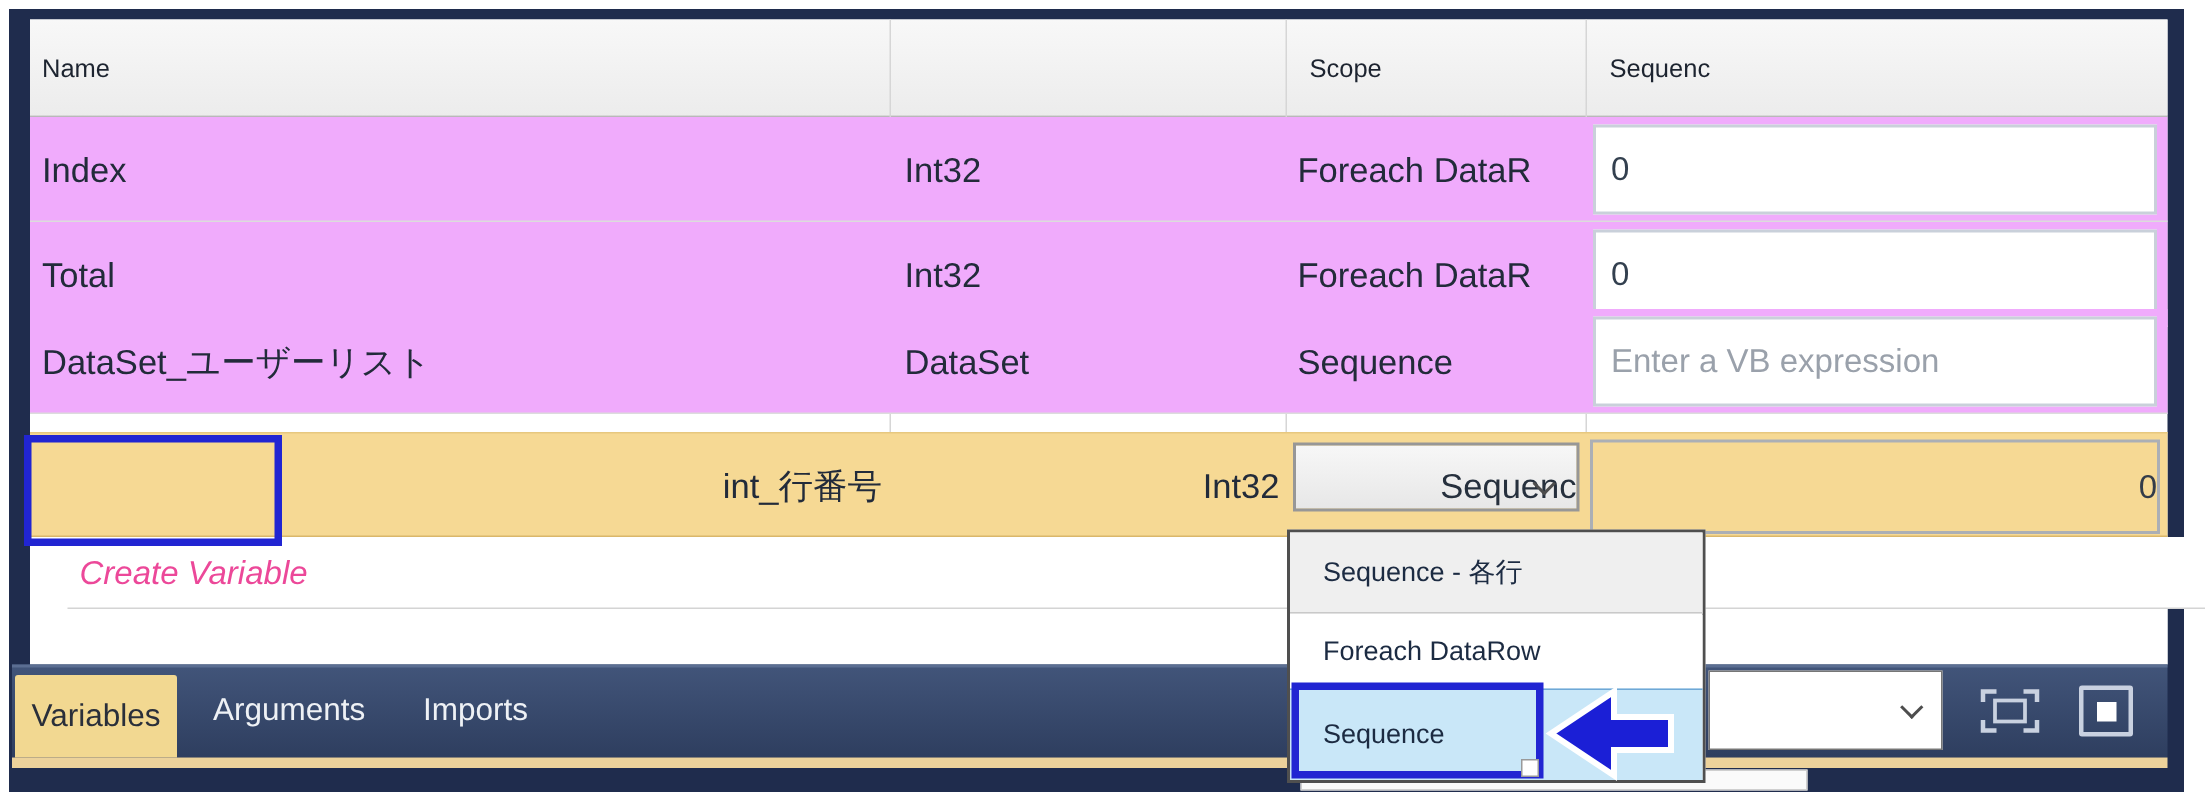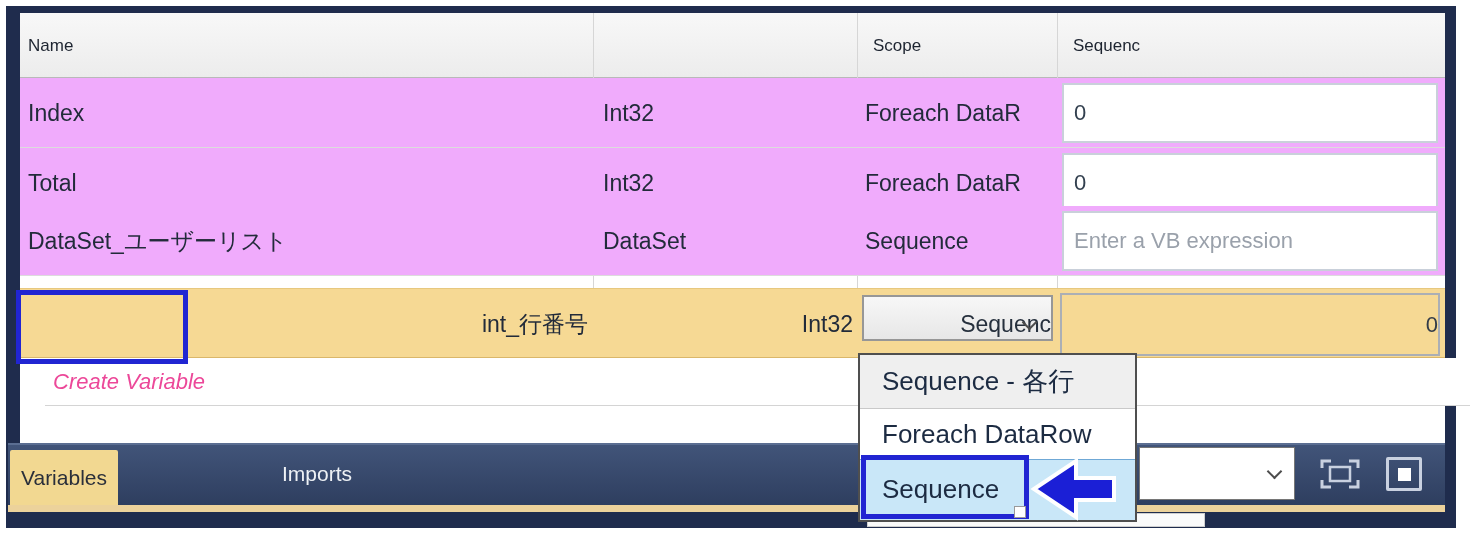--- a/index.html
+++ b/index.html
@@ -48,21 +48,21 @@
   .tab{position:absolute;top:0;height:62px;line-height:62px;font-size:21px;color:#eef1f5;}
   .combo{position:absolute;left:1131px;top:4px;width:156px;height:53px;background:#ffffff;border:1px solid #767676;}
   .icon-fit{position:absolute;left:1310px;top:14px;width:44px;height:34px;}
   .icon-sq{position:absolute;left:1378px;top:14px;width:36px;height:34px;border:3px solid #c9d1e0;border-radius:2px;
            display:flex;align-items:center;justify-content:center;background:transparent;}
   .icon-sq-inner{width:13px;height:13px;background:#ffffff;}
   .tan-strip{left:8px;top:505px;width:1437px;height:7px;background:#ecd29b;}
 
   
   .popup{left:858px;top:353px;width:279px;height:169px;background:#ffffff;border:2px solid #4f4f4f;z-index:5;}
-  .pop-item{position:absolute;left:0;width:275px;font-size:26px;color:#1c2b42;white-space:nowrap;overflow:hidden;padding-left:22px;}
+  .pop-item{position:absolute;left:0;width:275px;font-size:18px;color:#1c2b42;white-space:nowrap;overflow:hidden;padding-left:22px;}
   .pi-1{top:0;height:54px;line-height:53px;background:#efefef;border-bottom:1px solid #c9c9c9;}
   .pi-2{top:55px;height:49px;line-height:48px;background:#ffffff;}
   .pi-3{top:104px;height:61px;line-height:58px;background:#c9e7f8;border-top:1px solid #6fa8d6;}
 
   
   .white-strip{left:867px;top:513px;width:338px;height:14px;background:#fafafa;border:1px solid #cfcfcf;z-index:4;}
 
   
   .ann{border:5px solid #2125d2;background:transparent;z-index:6;}
   .ann-1{left:16px;top:290px;width:172px;height:74px;}
@@ -119,20 +119,21 @@
       <div class="def-hl">0</div>
     </div>
 
     <div class="abs create-row">Create Variable</div>
     <div class="abs empty-row"></div>
   </div>
 
   <div class="abs bar">
     <div class="bar-topline"></div>
     <div class="tab-active">Variables</div>
+    <div class="tab" style="left:134px;">Arguments</div>
     <div class="tab" style="left:274px;">Imports</div>
     <div class="combo">
       <span class="chev" style="right:14px;top:18px;"></span>
     </div>
     <svg class="icon-fit" viewBox="0 0 44 34">
       <g fill="none" stroke="#c9d1e0" stroke-width="3">
         <path d="M4 11 V4 H13"></path>
           <path d="M31 4 H40 V11"></path>
           <path d="M40 23 V30 H31"></path>
           <path d="M13 30 H4 V23"></path>

